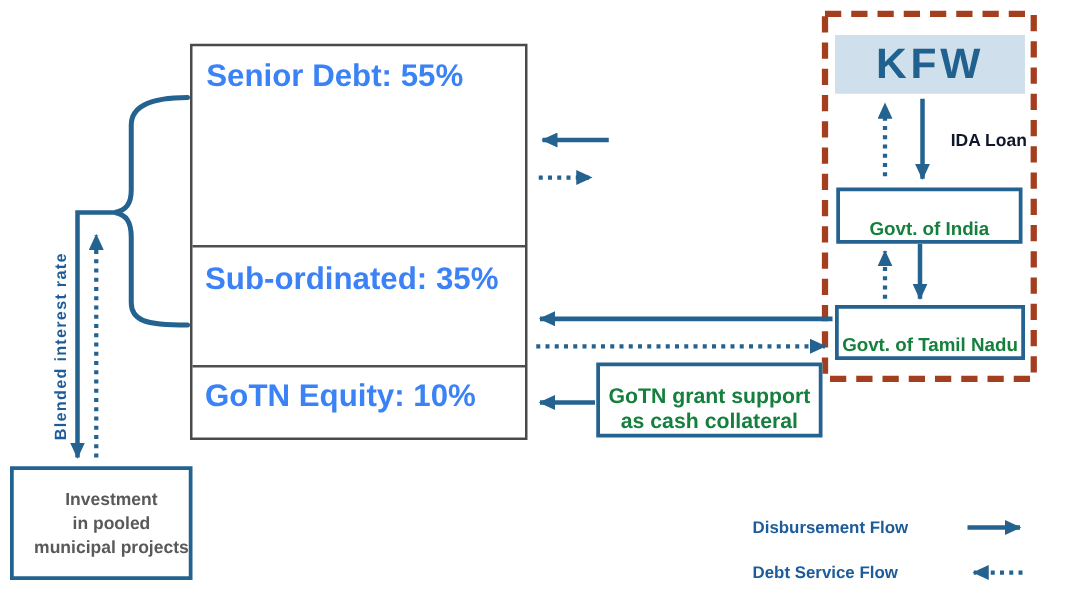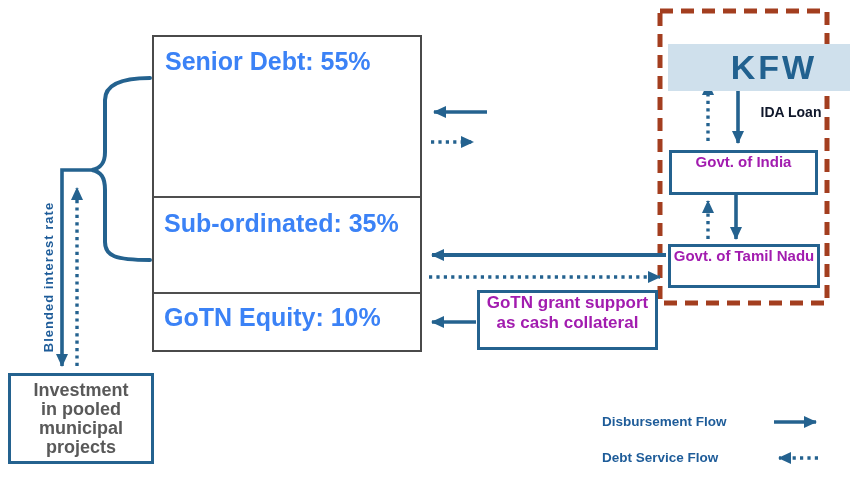--- a/index.html
+++ b/index.html
@@ -18,37 +18,37 @@
   .sect{
     position:absolute;color:#3b82f6;font-weight:bold;font-size:25px;
     letter-spacing:0px;white-space:nowrap;
   }
   .bond-box{
     left:488px;top:37px;width:149px;height:140px;border:3px solid #24628F;
     display:flex;align-items:center;justify-content:center;text-align:center;
     color:#1E5C99;font-weight:bold;font-size:13.5px;line-height:29px;white-space:pre-wrap;
   }
   .kfw-box{
-    left:668px;top:44px;width:152px;height:47px;background:#CFE0EC;
+    left:668px;top:28px;width:152px;height:47px;background:#CFE0EC;
     display:flex;align-items:center;justify-content:center;
-    color:#21618F;font-weight:bold;font-size:34px;letter-spacing:3px;padding-left:30px;
+    color:#21618F;font-weight:bold;font-size:34px;letter-spacing:3px;
   }
   .gov-box{
-    border:3px solid #24628F;display:flex;align-items:flex-start;justify-content:center;
-    color:#a21caf;font-weight:bold;text-align:center;background:#fff;
+    border:3px solid #24628F;display:flex;align-items:flex-end;justify-content:center;
+    color:#15803d;font-weight:bold;text-align:center;background:#fff;
   }
   .goi-box{left:669px;top:150px;width:143px;height:39px;font-size:15px;}
   .tn-box{left:668px;top:244px;width:146px;height:38px;font-size:15px;letter-spacing:0;}
   .grant-box{
     left:477px;top:290px;width:175px;height:54px;font-size:17px;line-height:20px;white-space:pre-line;
   }
   .invest-box{
     left:8px;top:373px;width:140px;height:85px;border:3.5px solid #24628F;
-    display:flex;align-items:center;justify-content:flex-start;text-align:center;
-    color:#595959;font-weight:bold;font-size:18px;line-height:19px;white-space:pre-line;background:#fff;
+    display:flex;align-items:center;justify-content:flex-end;text-align:center;
+    color:#595959;font-weight:bold;font-size:14px;line-height:19px;white-space:pre-line;background:#fff;
   }
   .ida-label{
     left:752px;top:104px;width:78px;z-index:2;text-align:center;
     color:#0f172a;font-weight:bold;font-size:14px;white-space:nowrap;
   }
   .blended-label{
     left:-32px;top:270px;width:160px;height:14px;z-index:2;
     transform:rotate(-90deg);text-align:center;
     color:#1E5C99;font-weight:bold;font-size:13px;letter-spacing:1px;white-space:nowrap;
   }

